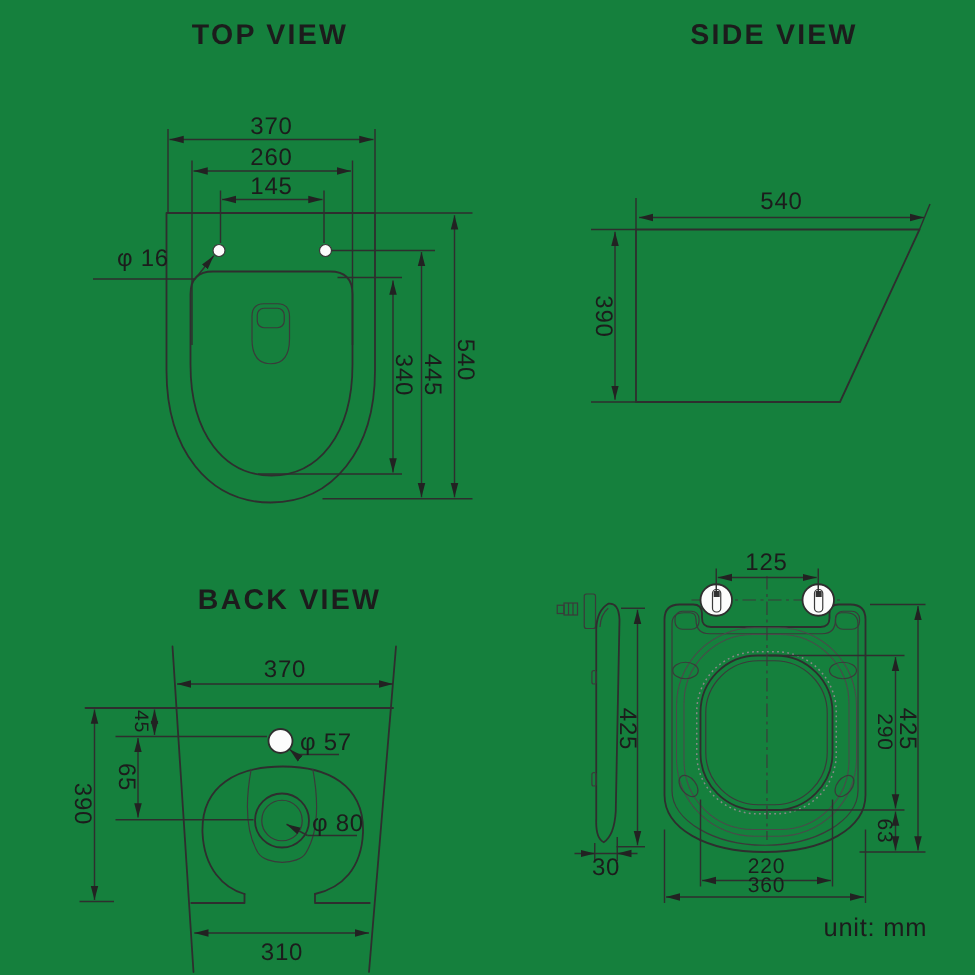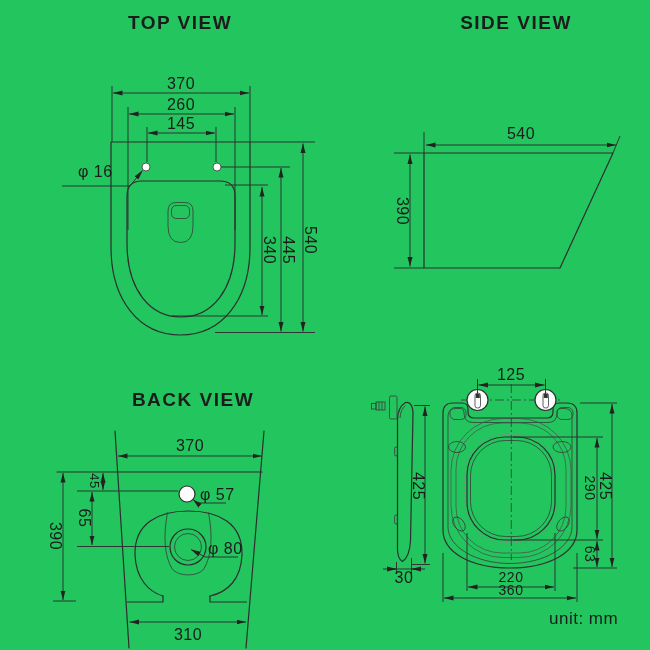--- a/index.html
+++ b/index.html
@@ -1,16 +1,16 @@
 <!DOCTYPE html>
 <html><head>
 <meta charset="utf-8">
 <style>
   html,body{margin:0;padding:0;background:#fcfcfc;}
-  .stage{width:650px;height:650px;background:#22c55e;position:relative;font-family:"Liberation Sans",sans-serif;}
+  .stage{width:650px;height:650px;background:#15803d;position:relative;font-family:"Liberation Sans",sans-serif;}
   svg{display:block;}
   svg text{fill:#1c1c1c;font-family:"Liberation Sans",sans-serif;letter-spacing:.5px;}
   .title{font-size:19px;font-weight:600;letter-spacing:1.5px;}
   .dim{font-size:16px;}
   .dim-s{font-size:14px;}
   .dim-xs{font-size:13px;}
   .unit{font-size:17px;letter-spacing:.5px;}
   .ln{stroke:#2e2e2e;stroke-width:1.2;fill:none;stroke-linecap:round;stroke-linejoin:round;}
   .thin{stroke:#3a3a3a;stroke-width:.8;fill:none;}
   .contour{stroke:#4a4a4a;stroke-width:.7;fill:none;}

